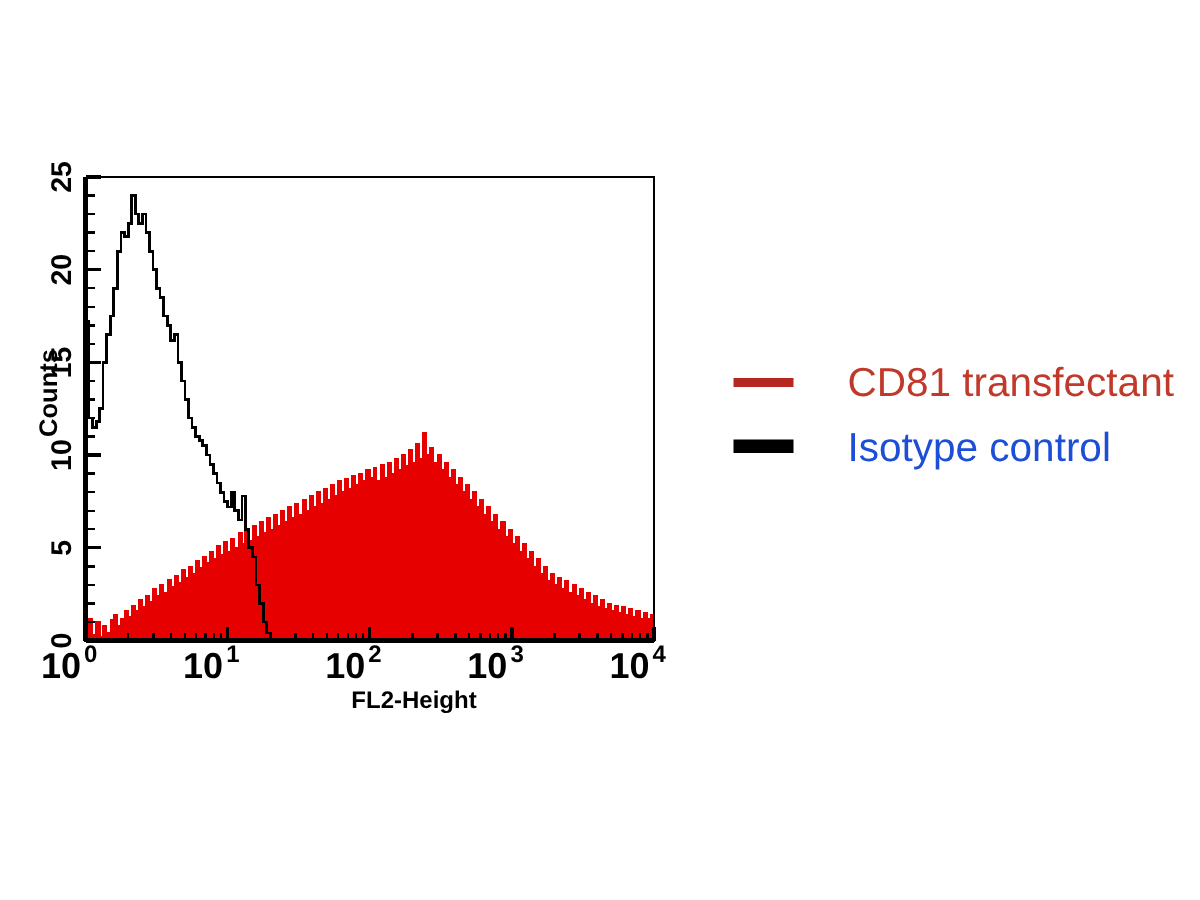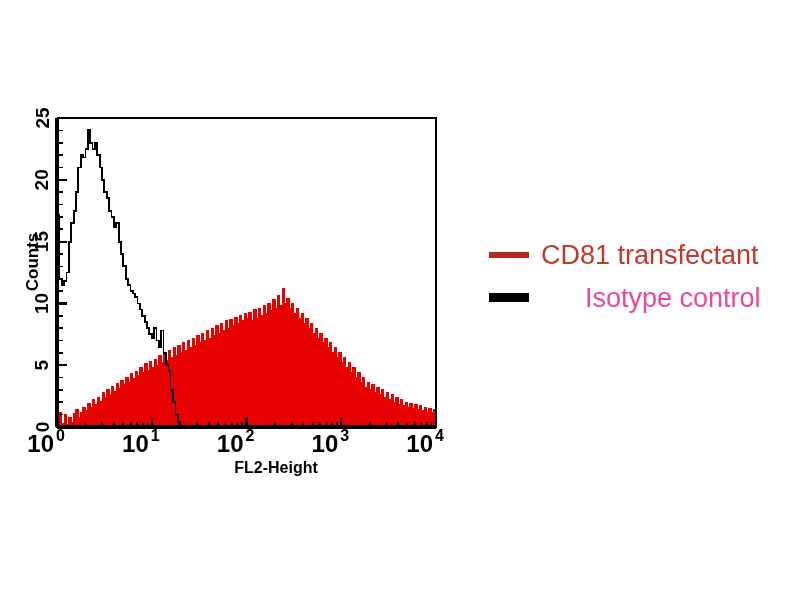--- a/index.html
+++ b/index.html
@@ -65,20 +65,21 @@
   #legend {
     position: absolute;
     left: 489px;
     top: 233px;
     width: 311px;
   }
   .legend-row {
     display: flex;
     align-items: center;
     height: 43px;
+    gap: 24px;
   }
   .legend-swatch {
     flex: 0 0 auto;
     width: 40px;
     margin-right: 12px;
   }
   .legend-swatch-line {
     width: 40px;
     display: block;
   }
@@ -86,21 +87,21 @@
     font-family: "Liberation Sans", sans-serif;
     font-size: 27px;
     line-height: 28px;
     white-space: nowrap;
   }
   .legend-row-transfectant .legend-text { color: #c0392b; }
   .legend-row-transfectant .legend-swatch-line {
     height: 6px;
     background: #b5281f;
   }
-  .legend-row-isotype .legend-text { color: #ec4899; margin-left: 44px; }
+  .legend-row-isotype .legend-text { color: #1d4ed8; }
   .legend-row-isotype .legend-swatch-line {
     height: 9px;
     background: #000000;
   }
 </style>
 </head>
 <body>
 
 <div id="figure">
 

